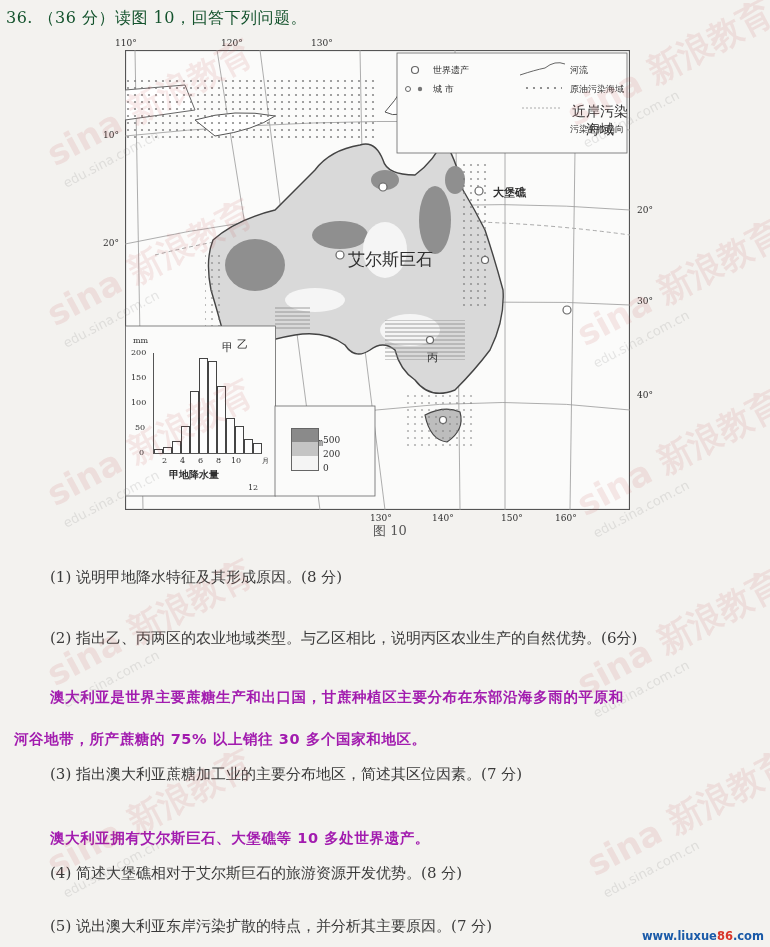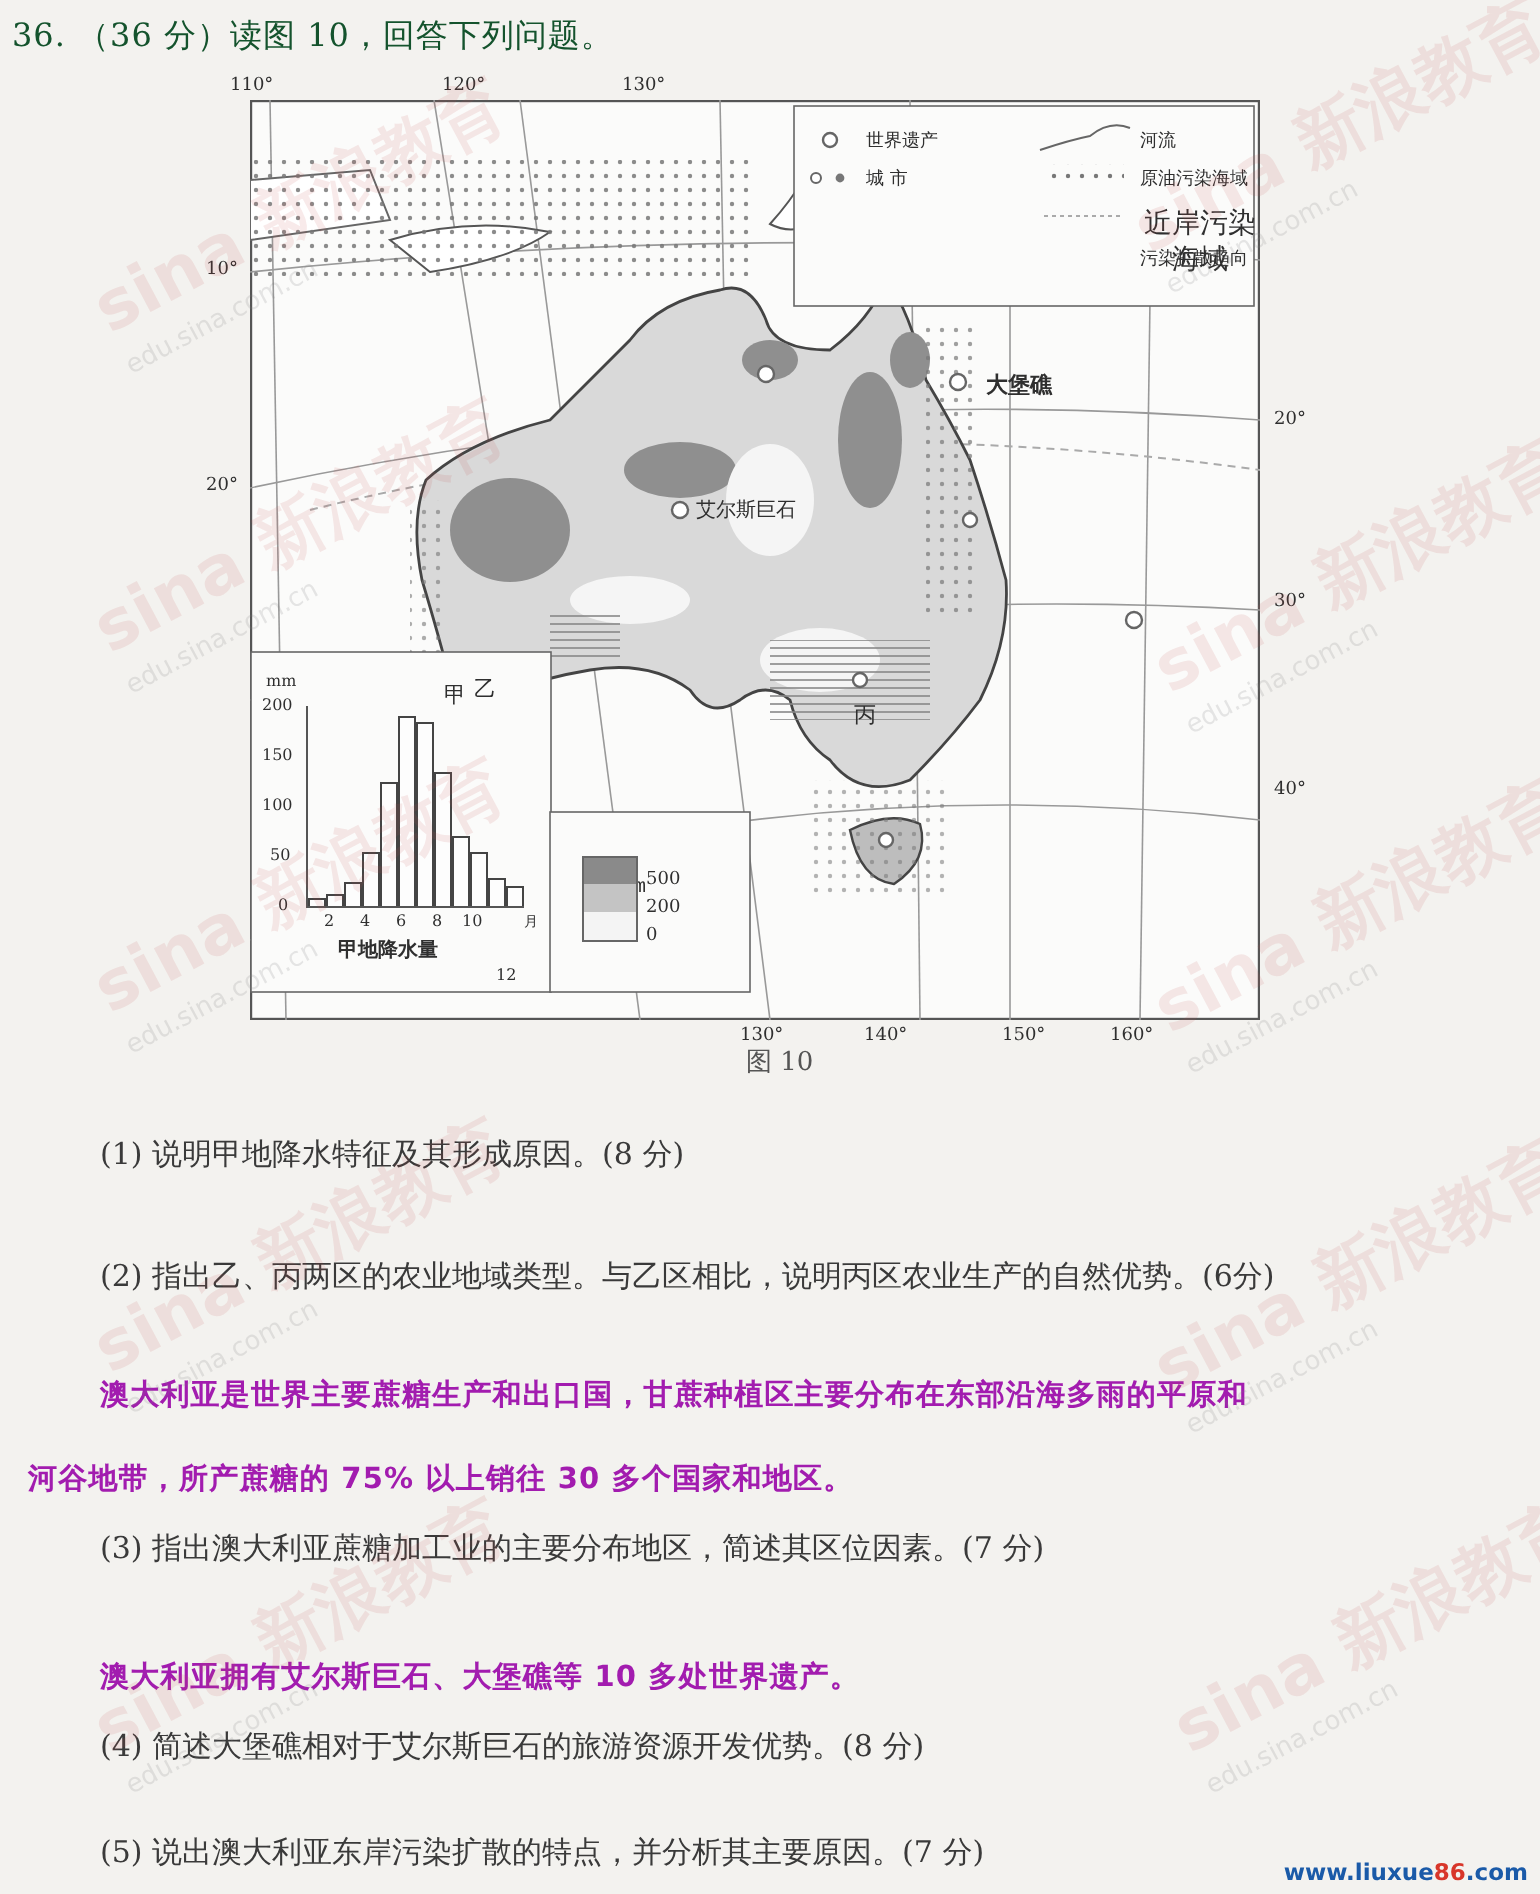--- a/index.html
+++ b/index.html
@@ -124,21 +124,21 @@
   <span class="abs" style="left:376px;top:463px;font-size:9px;">150°</span>
   <span class="abs" style="left:430px;top:463px;font-size:9px;">160°</span>
 
   <span class="abs" style="left:-22px;top:80px;font-size:9px;">10°</span>
   <span class="abs" style="left:-22px;top:188px;font-size:9px;">20°</span>
   <span class="abs" style="left:512px;top:155px;font-size:9px;">20°</span>
   <span class="abs" style="left:512px;top:246px;font-size:9px;">30°</span>
   <span class="abs" style="left:512px;top:340px;font-size:9px;">40°</span>
 
   <span class="abs" style="left:368px;top:135px;font-size:11px;font-family:'DejaVu Sans',sans-serif;font-weight:bold;">大堡礁</span>
-  <span class="abs" style="left:223px;top:198px;font-size:10px;font-family:Liberation Serif, serif;">艾尔斯巨石</span>
+  <span class="abs" style="left:223px;top:198px;font-size:17px;font-family:Liberation Serif, serif;">艾尔斯巨石</span>
   <span class="abs" style="left:97px;top:290px;font-size:11px;">甲</span>
   <span class="abs" style="left:112px;top:287px;font-size:11px;">乙</span>
   <span class="abs" style="left:302px;top:300px;font-size:11px;">丙</span>
 
   <span class="abs" style="left:308px;top:14px;font-size:9px;font-family:'DejaVu Sans',sans-serif;">世界遗产</span>
   <span class="abs" style="left:308px;top:33px;font-size:9px;font-family:'DejaVu Sans',sans-serif;">城 市</span>
   <span class="abs" style="left:445px;top:14px;font-size:9px;font-family:'DejaVu Sans',sans-serif;">河流</span>
   <span class="abs" style="left:445px;top:33px;font-size:9px;font-family:'DejaVu Sans',sans-serif;">原油污染海域</span>
   <span class="abs" style="left:445px;top:53px;font-size:14px;font-family:'DejaVu Sans',sans-serif;text-align:center;">近岸污染海域</span>
   <span class="abs" style="left:445px;top:73px;font-size:9px;font-family:'DejaVu Sans',sans-serif;">污染扩散趋向</span>

